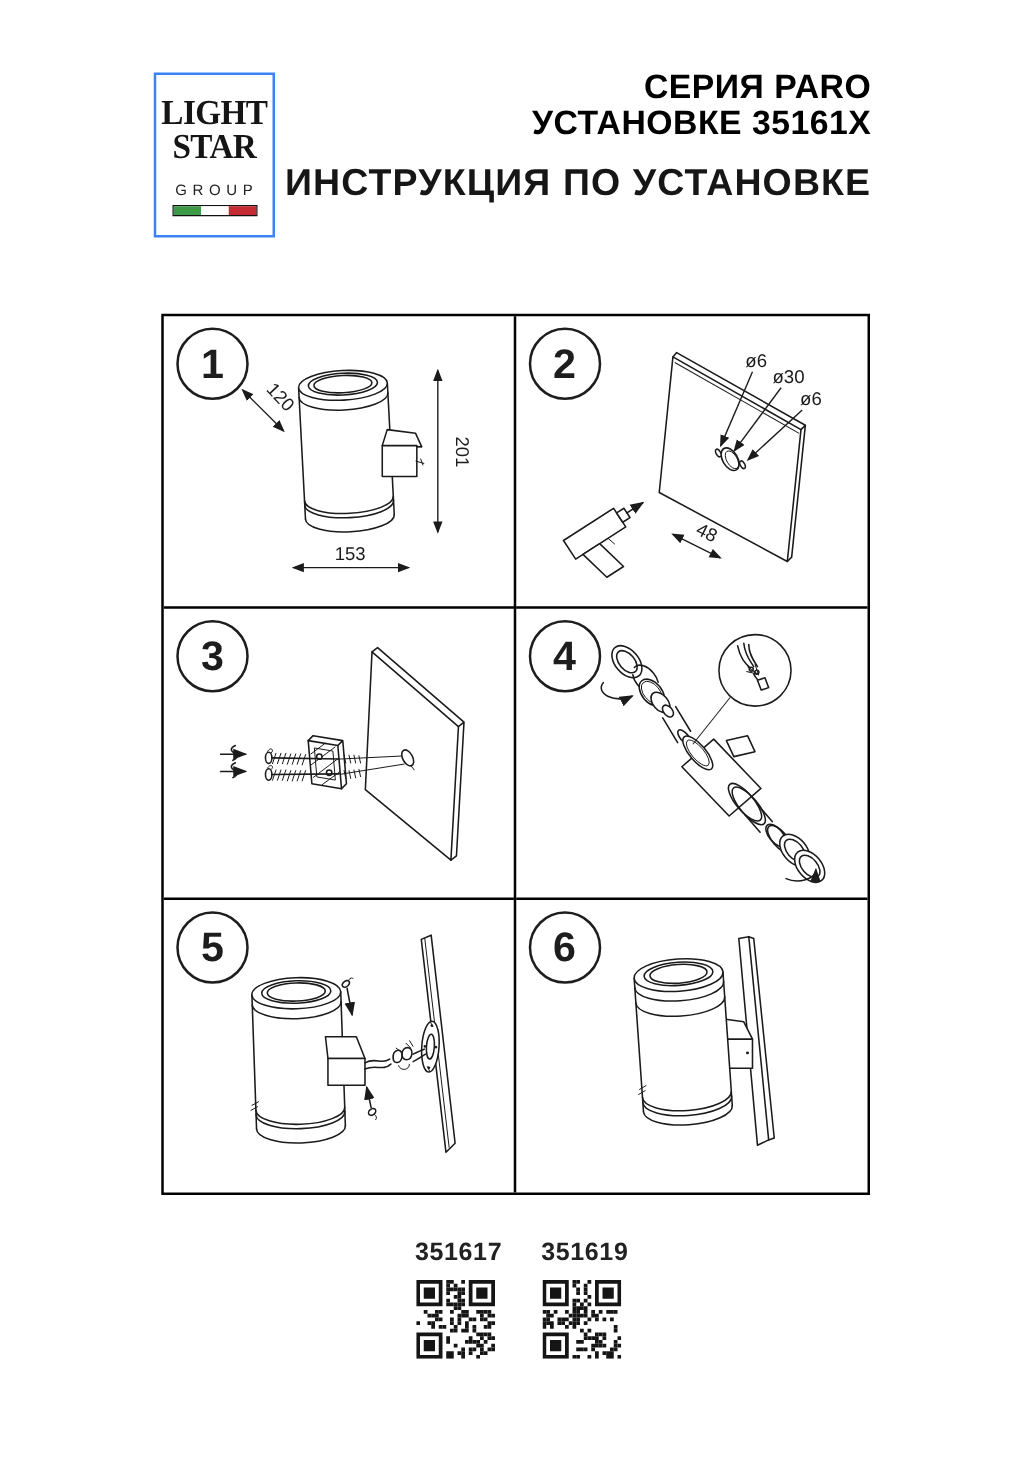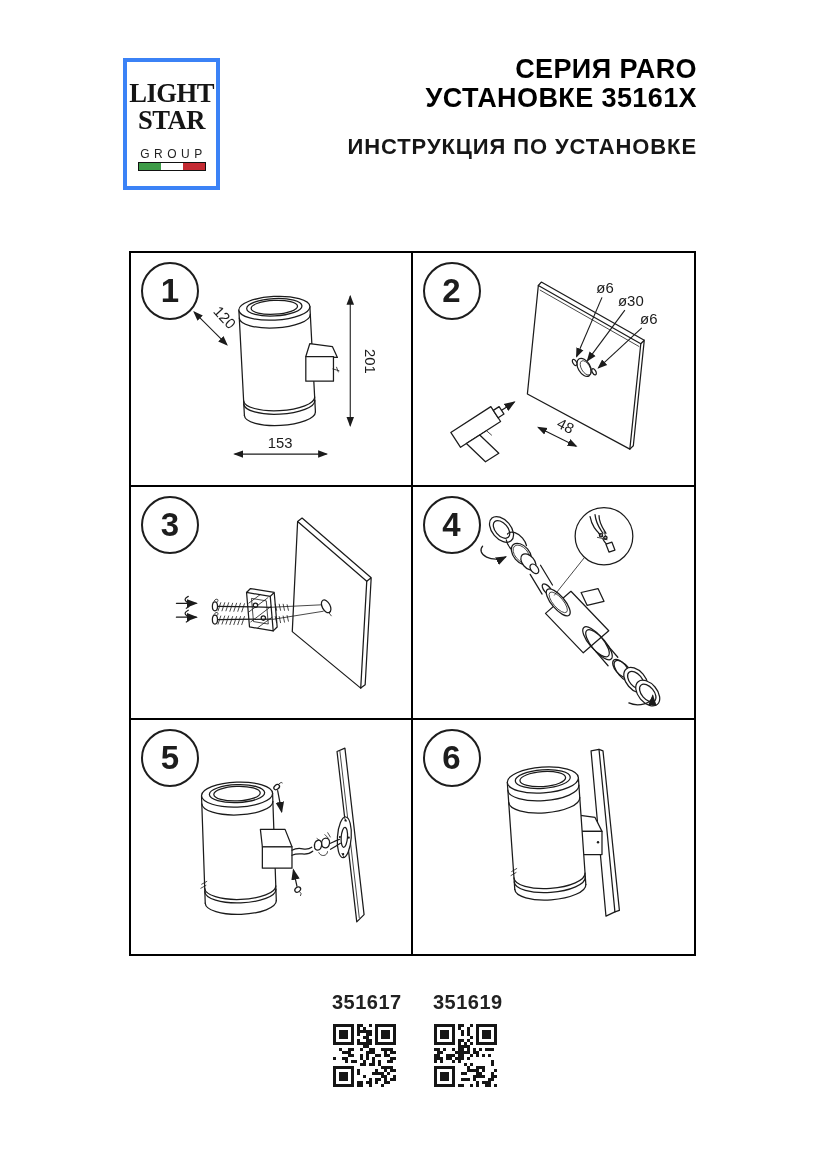--- a/index.html
+++ b/index.html
@@ -1,32 +1,32 @@
 <!DOCTYPE html>
 <html><head>
 <meta charset="utf-8">
 <style>
   html,body{margin:0;padding:0;background:#e8e8e8;}
   .page{position:relative;width:826px;height:1169px;background:#ffffff;margin:0 auto;
         font-family:"Liberation Sans",sans-serif;color:#111;overflow:hidden;}
 
   
   .logo{position:absolute;left:123px;top:58px;width:97px;height:132px;
-        border:4px solid #3b82f6;box-sizing:border-box;text-align:center;background:#fff;}
+        border:2px solid #3b82f6;box-sizing:border-box;text-align:center;background:#fff;}
   .logo-word{font-family:"Liberation Serif",serif;font-weight:bold;font-size:28px;
              line-height:27px;letter-spacing:-0.5px;color:#151515;transform:scaleX(.95);}
   .logo-word.first{margin-top:17px;}
   .logo-group{font-size:12px;letter-spacing:4.5px;margin-top:14px;padding-left:4px;color:#222;}
   .flag{position:absolute;left:50%;transform:translateX(-50%);bottom:15px;width:66px;height:7px;
         border:1px solid #111;display:flex;box-sizing:content-box;}
   .flag span{flex:1;height:100%;}
 
   .titles{position:absolute;right:129px;top:55px;text-align:right;}
   .title-main{font-size:27px;font-weight:bold;letter-spacing:.4px;line-height:29px;color:#000000;}
-  .title-sub{font-size:22px;font-weight:bold;letter-spacing:.9px;line-height:30px;color:#161616;}
+  .title-sub{font-size:30px;font-weight:bold;letter-spacing:.9px;line-height:30px;color:#161616;}
   .title-gap{height:19px;}
 
   
   .grid{position:absolute;left:129px;top:251px;width:567px;height:705px;
         border:2px solid #000;box-sizing:border-box;display:grid;
         grid-template-columns:1fr 1fr;grid-template-rows:1fr 1fr 1fr;background:#fff;}
   .cell{position:relative;border-right:2px solid #000;border-bottom:2px solid #000;}
   .cell:nth-child(2n){border-right:none;}
   .cell:nth-child(n+5){border-bottom:none;}
   .badge{position:absolute;left:10px;top:9px;width:54px;height:54px;border:2px solid #1d1d1d;

